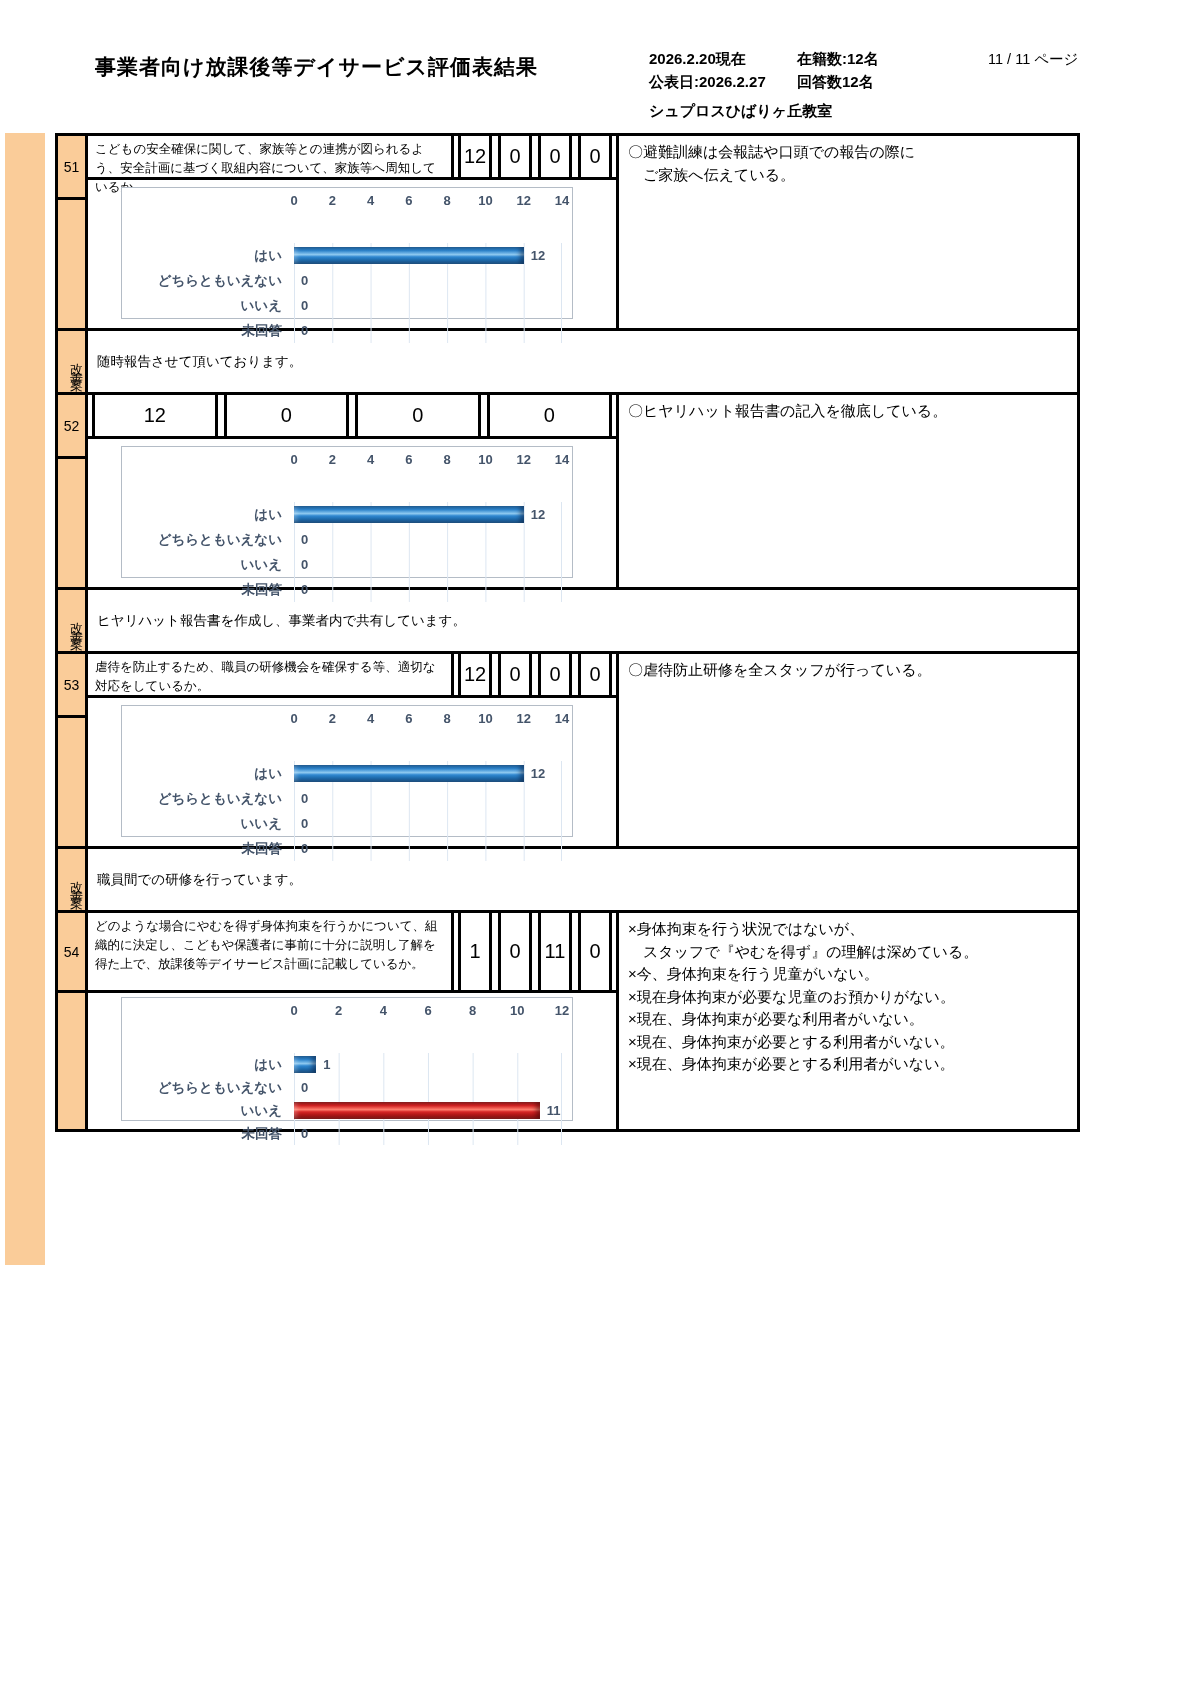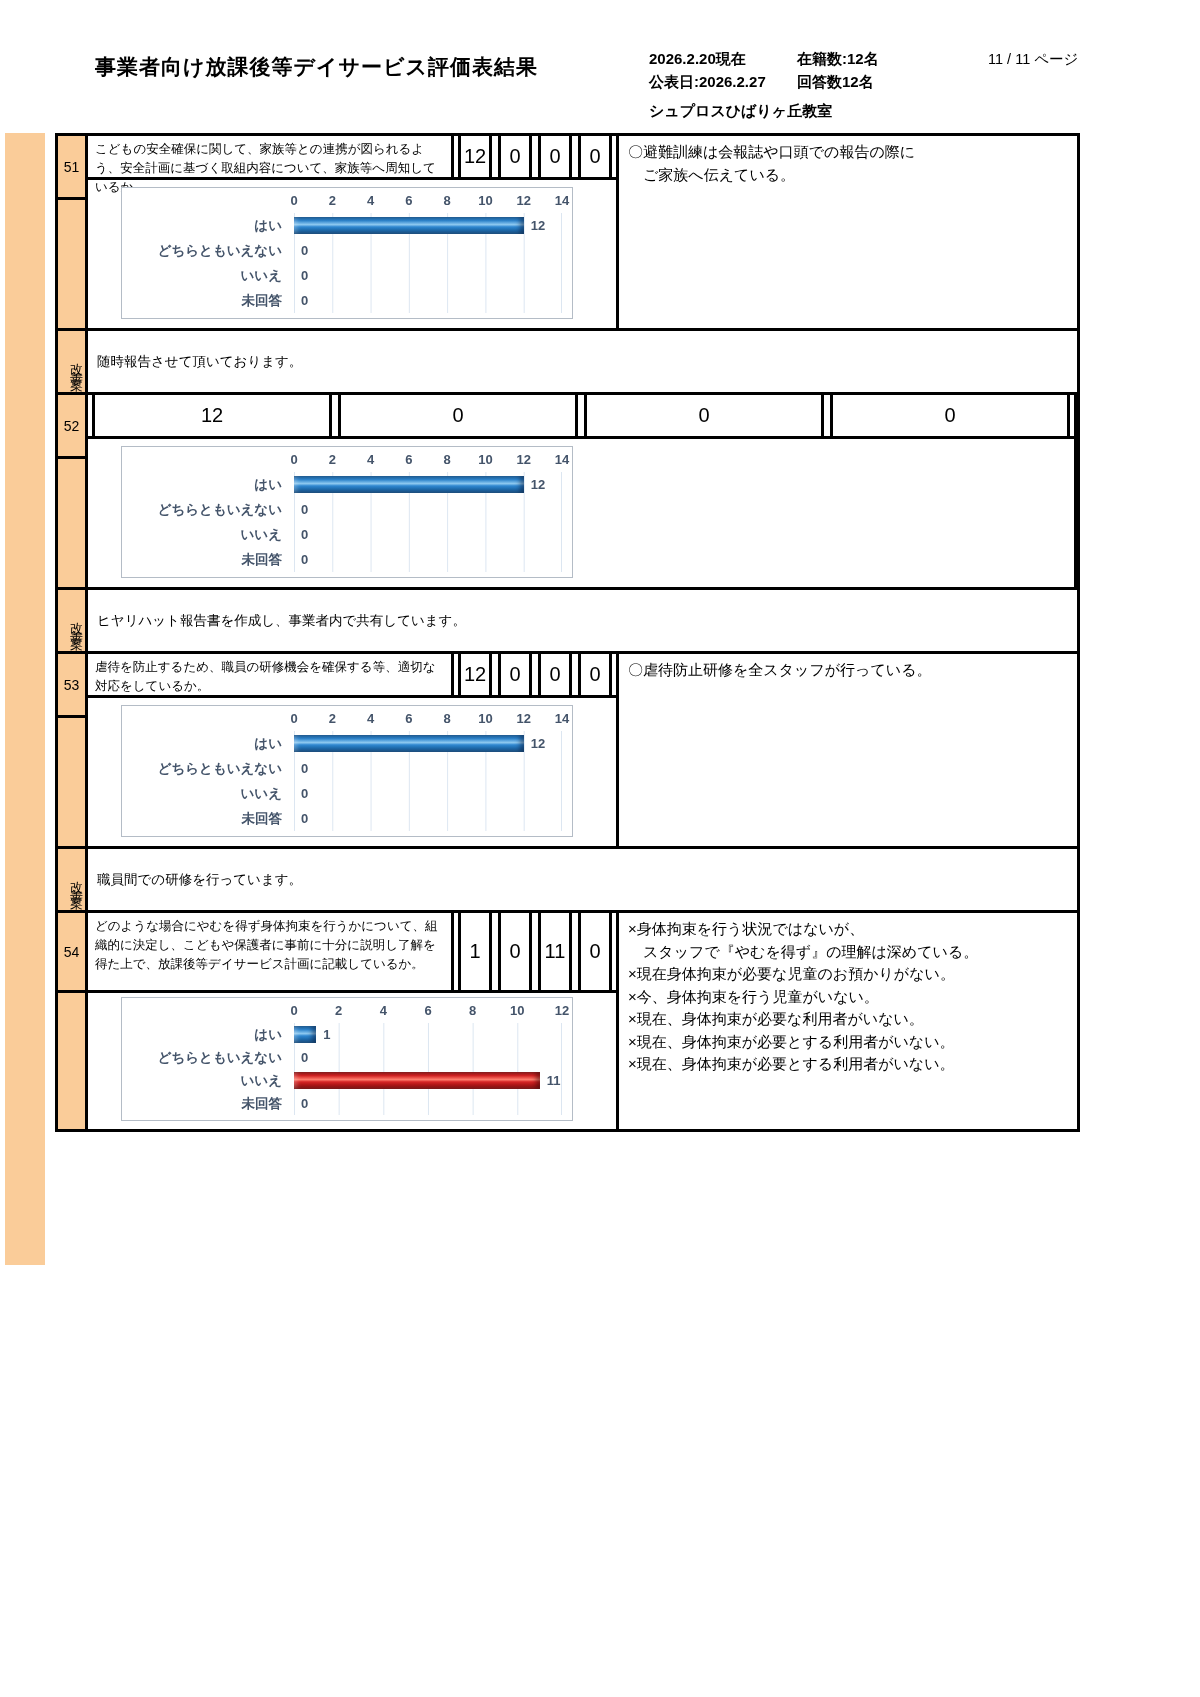--- a/index.html
+++ b/index.html
@@ -33,21 +33,21 @@
   .vals { flex: 1; display: flex; gap: 6px; padding: 0 4px; }
   .vbox { flex: 1; border-left: 3px solid #000; border-right: 3px solid #000; display: flex; align-items: center; justify-content: center; font-size: 20px; }
   .chartrow { height: 148px; }
   .b54 .chartrow { height: 136px; }
   .chartbox { margin: 7px 0 0 33px; width: 452px; height: 132px; border: 1px solid #b4bcc6; padding: 3px 10px 3px 2px; background: #fff; }
   .b54 .chartbox { height: 124px; margin-top: 4px; }
   .tickrow { display: flex; height: 22px; }
   .lspace { flex: 0 0 170px; }
   .tarea { flex: 1; position: relative; }
   .tick { position: absolute; top: 2px; transform: translateX(-50%); font-size: 13px; font-weight: bold; color: #44546A; }
-  .rowswrap { display: flex; }
+  .rowswrap { display: flex; margin-top: 30px; }
   .cats { flex: 0 0 170px; display: flex; flex-direction: column; }
   .cat { height: 25px; display: flex; align-items: center; justify-content: flex-end; padding-right: 12px; font-size: 13.5px; font-weight: bold; color: #44546A; white-space: nowrap; }
   .b54 .cat { height: 23px; }
   .plot { flex: 1; position: relative; background-image: linear-gradient(to right, #dce6f1 1px, transparent 1px); box-shadow: inset -1px 0 0 #dce6f1; }
   .grid14 { background-size: 14.2857% 100%; }
   .grid12 { background-size: 16.6667% 100%; }
   .brow { height: 25px; display: flex; align-items: center; }
   .b54 .brow { height: 23px; }
   .bar { height: 17px; width: 0; }
   .bar[data-color="blue"] { background: linear-gradient(180deg,#0f5fa3 0%,#2a83cd 20%,#8ec9f0 45%,#2f87d0 58%,#0b4c85 100%); box-shadow: inset -4px 0 5px rgba(0,10,40,.45), inset 3px 0 4px rgba(255,255,255,.25); }
@@ -202,20 +202,23 @@
                   </div>
                 <div class="brow">
                     <div class="bar" data-color="blue" style="width: 0%;"></div>
                     <span class="bval">0</span>
                   </div>
               </div>
             </div>
           </div>
         </div>
       </div>
+      <div class="commentcell">
+        <div>〇ヒヤリハット報告書の記入を徹底している。</div>
+      </div>
     </div>
     <div class="krow">
       <div class="klabel">改善案</div>
       <div class="ktext">ヒヤリハット報告書を作成し、事業者内で共有しています。</div>
     </div>
   </div>
 
   <div class="block">
     <div class="toprow">
       <div class="labelcol">
@@ -341,22 +344,22 @@
                     <span class="bval">0</span>
                   </div>
               </div>
             </div>
           </div>
         </div>
       </div>
       <div class="commentcell">
         <div>×身体拘束を行う状況ではないが、</div>
         <div>　スタッフで『やむを得ず』の理解は深めている。</div>
+        <div>×今、身体拘束を行う児童がいない。</div>
         <div>×現在身体拘束が必要な児童のお預かりがない。</div>
-        <div>×今、身体拘束を行う児童がいない。</div>
         <div>×現在、身体拘束が必要な利用者がいない。</div>
         <div>×現在、身体拘束が必要とする利用者がいない。</div>
         <div>×現在、身体拘束が必要とする利用者がいない。</div>
       </div>
     </div>
   </div>
 
 </div>
 
 </body></html>

